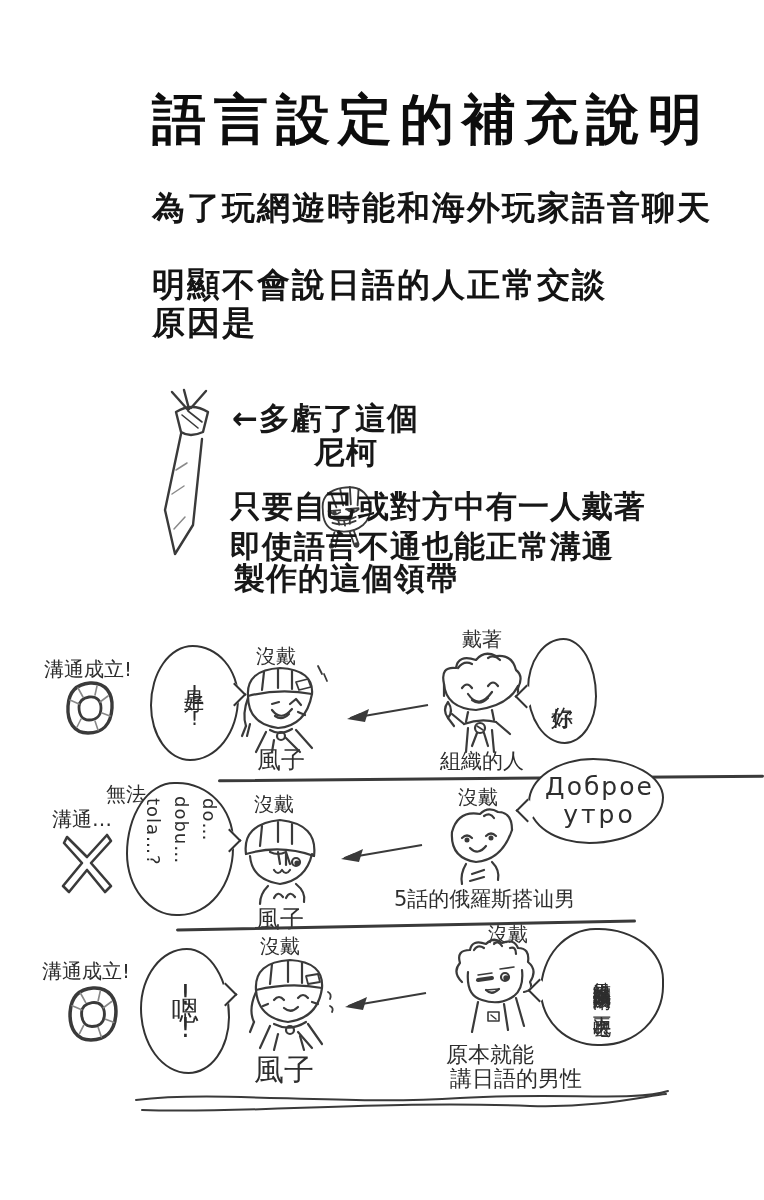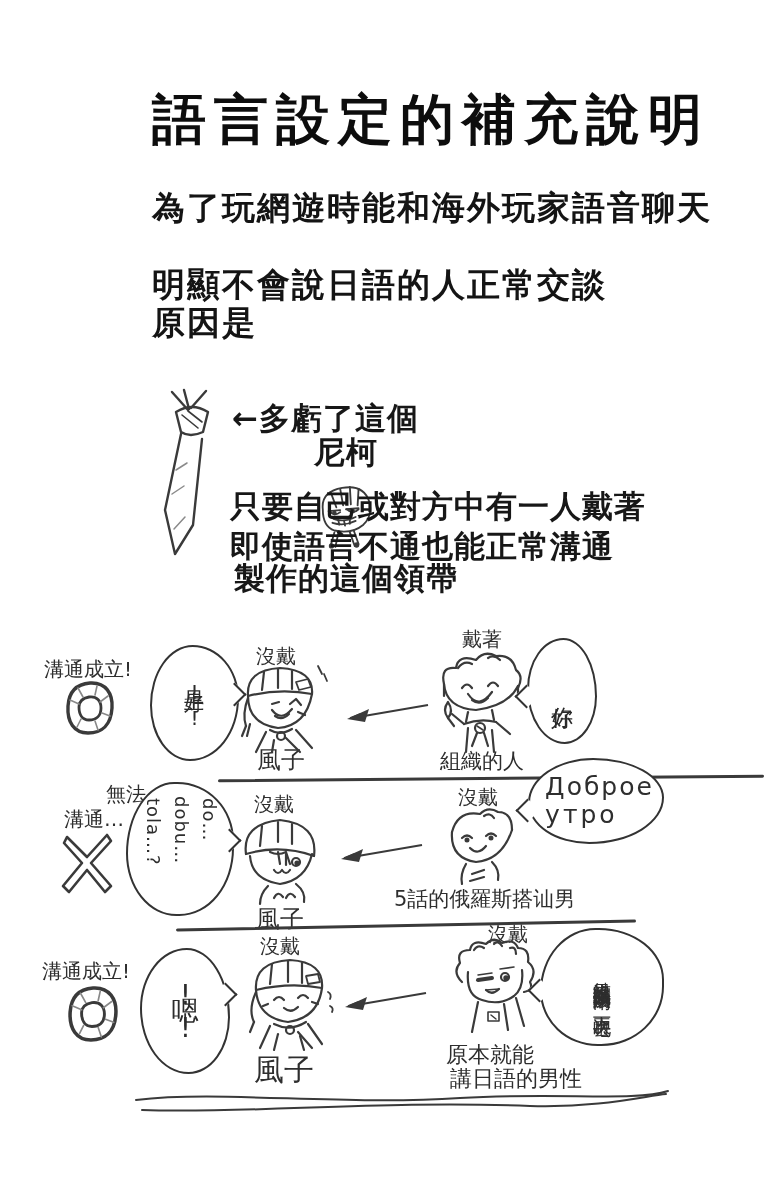--- a/index.html
+++ b/index.html
@@ -176,21 +176,21 @@
   </div>
   <div class="t hand" style="left:440px;top:747px;font-size:21px;">組織的人</div>
   <div class="bubble blob2" style="left:527px;top:638px;width:66px;height:102px;">
     <span class="vtext hand" style="font-size:22px;line-height:26px;">你好</span>
   </div>
   <div class="tail-l" style="left:518px;top:688px;"></div>
 
   <div class="divider" style="left:218px;top:777px;width:546px;transform:rotate(-0.5deg);"></div>
 
   <div class="t hand cap" style="left:70px;top:781px;margin-left:36px;">無法</div>
-  <div class="t hand cap" style="left:64px;top:806px;">溝通…</div>
+  <div class="t hand cap" style="left:52px;top:806px;">溝通…</div>
   <div class="sk" style="left:60px;top:832px;">
     <svg width="54" height="62" viewBox="0 0 54 62" fill="none" stroke="#3a3a3a" stroke-width="2.6" stroke-linejoin="round">
       <path d="M7,5 L27,25 L47,3 L51,9 L31,31 L51,54 L45,60 L27,38 L9,60 L3,54 L22,31 L4,11 Z"></path>
     </svg>
   </div>
   <div class="bubble blob3" style="left:126px;top:782px;width:104px;height:130px;">
     <div class="rotwrap">
       <span class="rotcol hand" style="left:92px;top:14px;">do…</span>
       <span class="rotcol hand" style="left:64px;top:12px;">dobu…</span>
       <span class="rotcol hand" style="left:36px;top:14px;">tola…?</span>
@@ -237,21 +237,21 @@
       <path d="M50,32 Q55,27 60,32"></path>
         <circle cx="55" cy="34" r="1.4" fill="#3a3a3a"></circle>
       <path d="M34,44 Q42,52 50,42"></path>
       <path d="M30,60 Q24,70 26,80"></path>
         <path d="M56,58 Q64,66 62,76"></path>
       <path d="M36,70 l12,-4"></path>
         <path d="M34,77 l14,-4"></path>
     </svg>
   </div>
   <div class="bubble blob1" style="left:528px;top:758px;width:132px;height:82px;">
-    <div style="margin-left:7px;">
+    <div style="text-align:center;margin-left:7px;">
       <div class="hand" style="font-size:25px;line-height:28px;letter-spacing:2px;">Доброе</div>
       <div class="hand" style="font-size:25px;line-height:28px;letter-spacing:3px;">утро</div>
     </div>
   </div>
   <div class="tail-l" style="left:519px;top:802px;"></div>
   <div class="t hand" style="left:394px;top:885px;font-size:21px;">5話的俄羅斯搭讪男</div>
 
   <div class="divider" style="left:176px;top:924px;width:460px;transform:rotate(-1.1deg);"></div>
 
   <div class="t hand cap" style="left:42px;top:958px;">溝通成立!</div>

